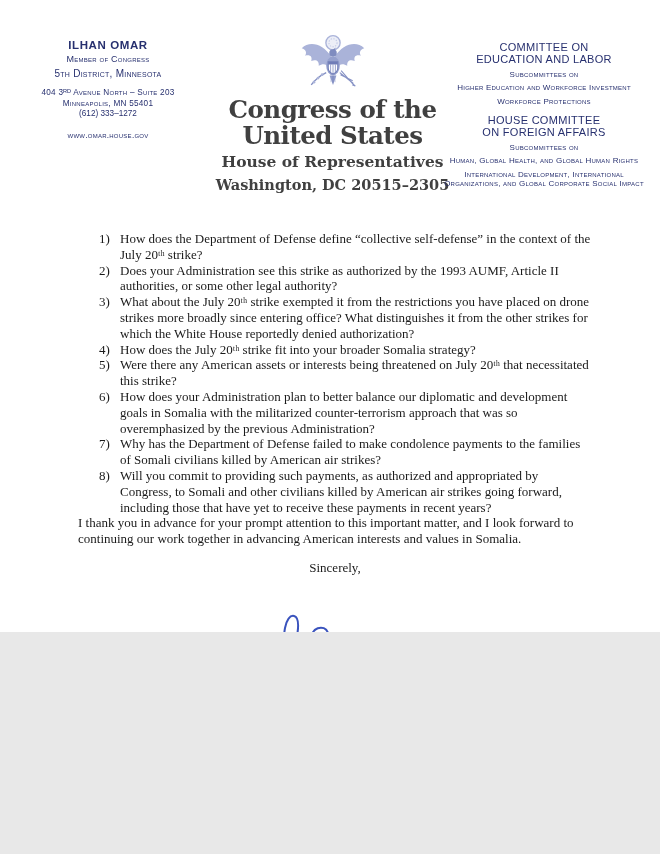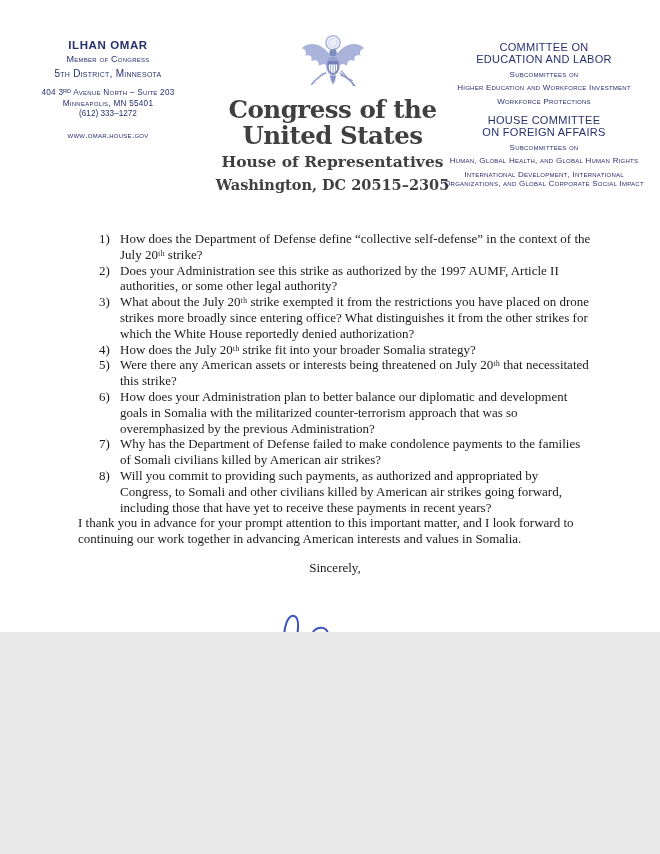--- a/index.html
+++ b/index.html
@@ -115,21 +115,21 @@
   </div>
 
   <div class="letter-body">
     <div class="qlist">
       <div class="q">
         <span class="qnum">1)</span>
         <span class="qtext">How does the Department of Defense define “collective self-defense” in the context of the July 20ᵗʰ strike?</span>
       </div>
       <div class="q">
         <span class="qnum">2)</span>
-        <span class="qtext">Does your Administration see this strike as authorized by the 1997 AUMF, Article II authorities, or some other legal authority?</span>
+        <span class="qtext">Does your Administration see this strike as authorized by the 1993 AUMF, Article II authorities, or some other legal authority?</span>
       </div>
       <div class="q">
         <span class="qnum">3)</span>
         <span class="qtext">What about the July 20ᵗʰ strike exempted it from the restrictions you have placed on drone strikes more broadly since entering office? What distinguishes it from the other strikes for which the White House reportedly denied authorization?</span>
       </div>
       <div class="q">
         <span class="qnum">4)</span>
         <span class="qtext">How does the July 20ᵗʰ strike fit into your broader Somalia strategy?</span>
       </div>
       <div class="q">

